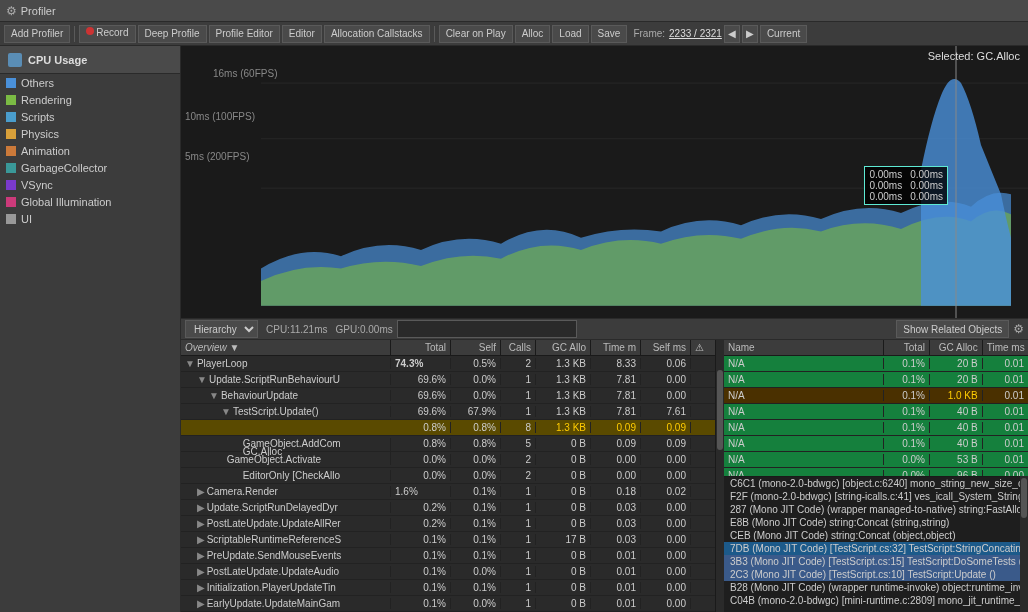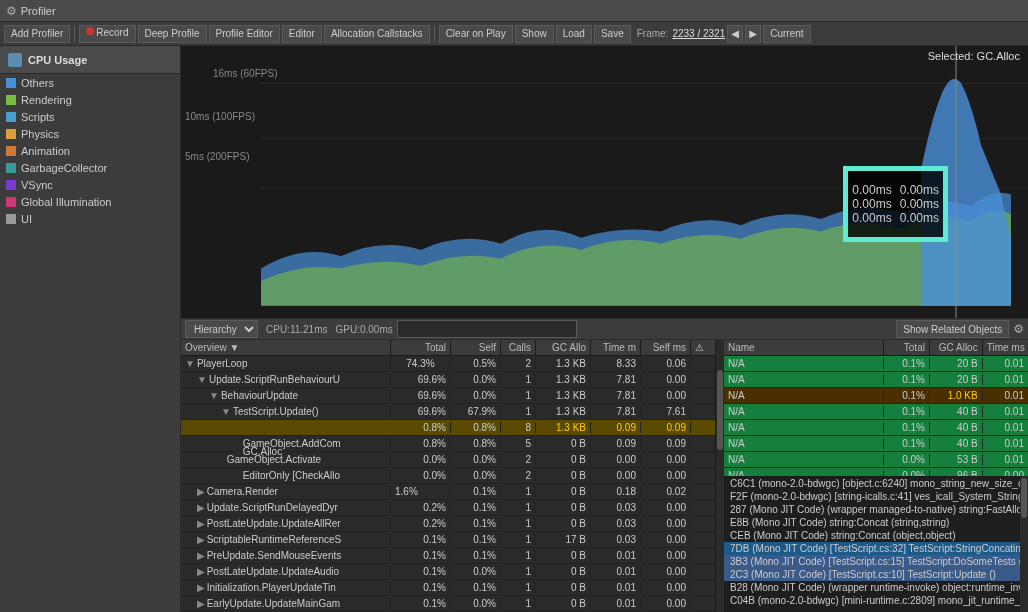--- a/index.html
+++ b/index.html
@@ -37,38 +37,38 @@
 
     
     .chart-area { flex: 1; background: #1a1a1a; position: relative; overflow: hidden; }
     .selected-label { position: absolute; top: 4px; right: 8px; font-size: 11px; color: #ddd; z-index: 10; }
     .chart-label { position: absolute; left: 4px; font-size: 10px; color: #888; }
     .chart-label-16 { top: 22px; margin-left: 28px; }
     .chart-label-10 { top: 65px; }
     .chart-label-5 { top: 105px; }
 
     
-    .chart-tooltip { position: absolute; right: 80px; top: 120px; background: rgba(0,0,0,0.8); border: 5px solid #5eead4; padding: 12px 4px; font-size: 12px; color: #ccc; }
+    .chart-tooltip { position: absolute; right: 80px; top: 120px; background: rgba(0,0,0,0.8); border: 1px solid #5eead4; padding: 2px 4px; font-size: 10px; color: #ccc; }
     .tooltip-row { display: flex; gap: 8px; white-space: nowrap; }
     .hierarchy-toolbar { background: #3c3c3c; height: 22px; display: flex; align-items: center; padding: 0 4px; gap: 4px; border-top: 1px solid #2a2a2a; border-bottom: 1px solid #2a2a2a; }
     .hierarchy-dropdown { background: #4a4a4a; border: 1px solid #5a5a5a; color: #ccc; font-size: 10px; padding: 1px 4px; height: 18px; }
     .cpu-gpu-info { font-size: 10px; color: #aaa; margin-left: 4px; }
     .search-box { background: #2a2a2a; border: 1px solid #5a5a5a; color: #ccc; font-size: 10px; padding: 1px 4px; height: 18px; width: 180px; }
     .related-btn { background: #4a4a4a; border: 1px solid #5a5a5a; color: #ccc; font-size: 10px; padding: 1px 6px; height: 18px; margin-left: auto; }
     .gear-icon { color: #aaa; font-size: 12px; cursor: pointer; }
 
     
     .tables-area { display: flex; flex: 1; min-height: 0; }
     .left-table { width: 535px; background: #2a2a2a; border-right: 1px solid #1a1a1a; overflow: hidden; display: flex; flex-direction: column; }
     .right-table { flex: 1; background: #15803d; overflow: hidden; display: flex; flex-direction: column; }
 
     .table-header { display: flex; background: #3c3c3c; border-bottom: 1px solid #1a1a1a; flex-shrink: 0; }
     .th { padding: 2px 4px; font-size: 10px; color: #bbb; border-right: 1px solid #1a1a1a; white-space: nowrap; overflow: hidden; cursor: pointer; }
     .th:last-child { border-right: none; }
-    .th-overview { width: 210px; }
+    .th-overview { width: 210px; font-style: italic; }
     .th-total { width: 60px; text-align: right; }
     .th-self { width: 50px; text-align: right; }
     .th-calls { width: 35px; text-align: right; }
     .th-gcalloc { width: 55px; text-align: right; }
     .th-timems { width: 50px; text-align: right; }
     .th-selfms { width: 50px; text-align: right; }
     .th-warn { width: 20px; }
 
     .th-name { width: 220px; }
     .th-rtotal { width: 60px; text-align: right; }
@@ -128,21 +128,21 @@
   <button class="toolbar-btn toolbar-record">
     <span class="record-dot"></span>
     <span>Record</span>
   </button>
   <button class="toolbar-btn">Deep Profile</button>
   <button class="toolbar-btn">Profile Editor</button>
   <button class="toolbar-btn">Editor</button>
   <button class="toolbar-btn">Allocation Callstacks</button>
   <div class="toolbar-separator"></div>
   <button class="toolbar-btn">Clear on Play</button>
-  <button class="toolbar-btn">Show</button>
+  <button class="toolbar-btn">Alloc</button>
   <button class="toolbar-btn">Load</button>
   <button class="toolbar-btn">Save</button>
   <span class="frame-label">Frame:</span>
   <span class="frame-value">2233 / 2321</span>
   <button class="toolbar-nav">◀</button>
   <button class="toolbar-nav">▶</button>
   <button class="current-btn">Current</button>
 </div>
 
 <div class="main">
@@ -253,21 +253,21 @@
           <div class="th th-timems">Time m</div>
           <div class="th th-selfms">Self ms</div>
           <div class="th th-warn">⚠</div>
         </div>
         <div class="table-body" id="leftTableBody">
             <div class="tr">
     <div class="td td-overview" style="padding-left:4px;">
                 <span style="margin-right:2px;color:#888;">▼</span>
                 <span>PlayerLoop</span>
               </div>
-    <div class="td td-total" style="text-align:center;">74.3%</div>
+    <div class="td td-total" style="text-align:left;font-weight:bold;">74.3%</div>
     <div class="td td-self" style="text-align:right;">0.5%</div>
     <div class="td td-calls" style="text-align:right;">2</div>
     <div class="td td-gcalloc" style="text-align:right;">1.3 KB</div>
     <div class="td td-timems" style="text-align:right;">8.33</div>
     <div class="td td-selfms" style="text-align:right;">0.06</div>
     <div class="td td-warn"></div>
   </div>
             <div class="tr">
     <div class="td td-overview" style="padding-left:16px;">
                 <span style="margin-right:2px;color:#888;">▼</span>

